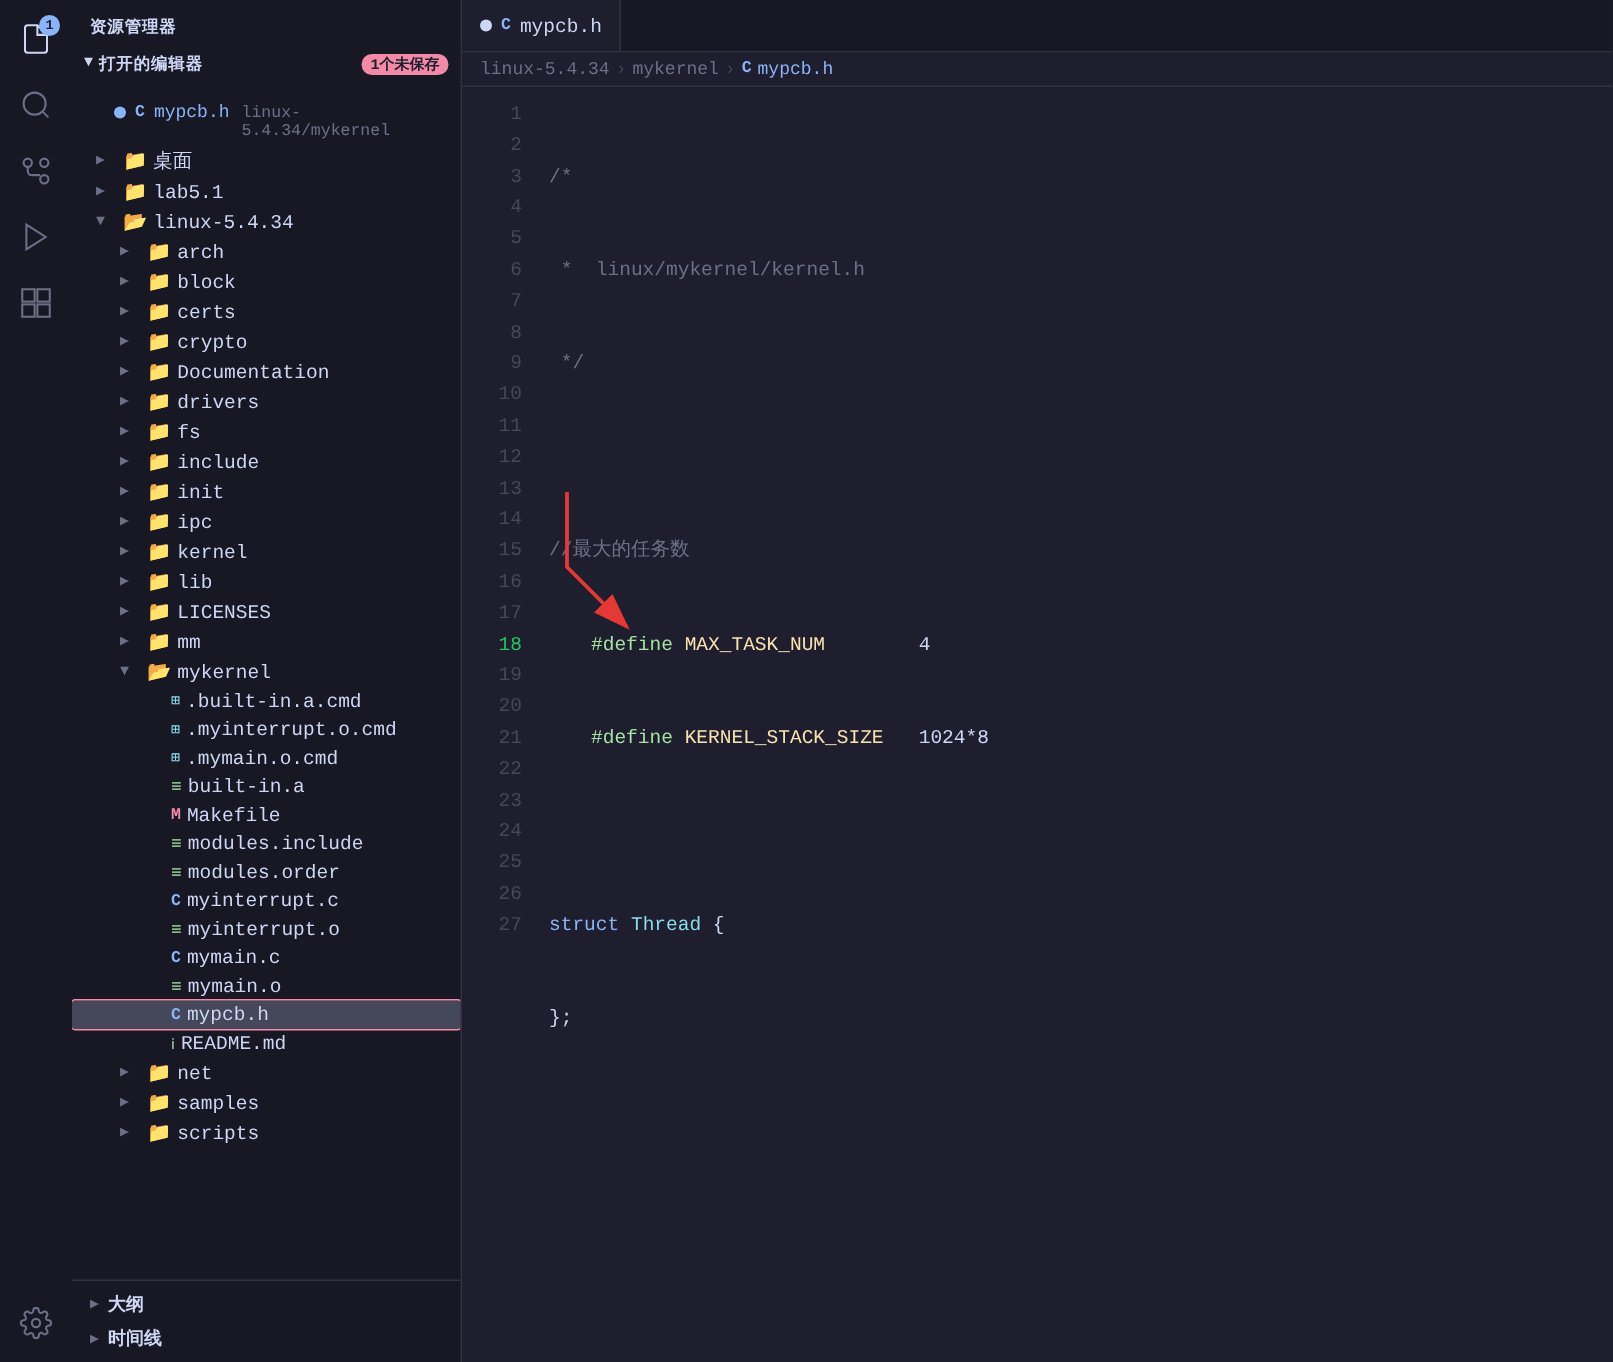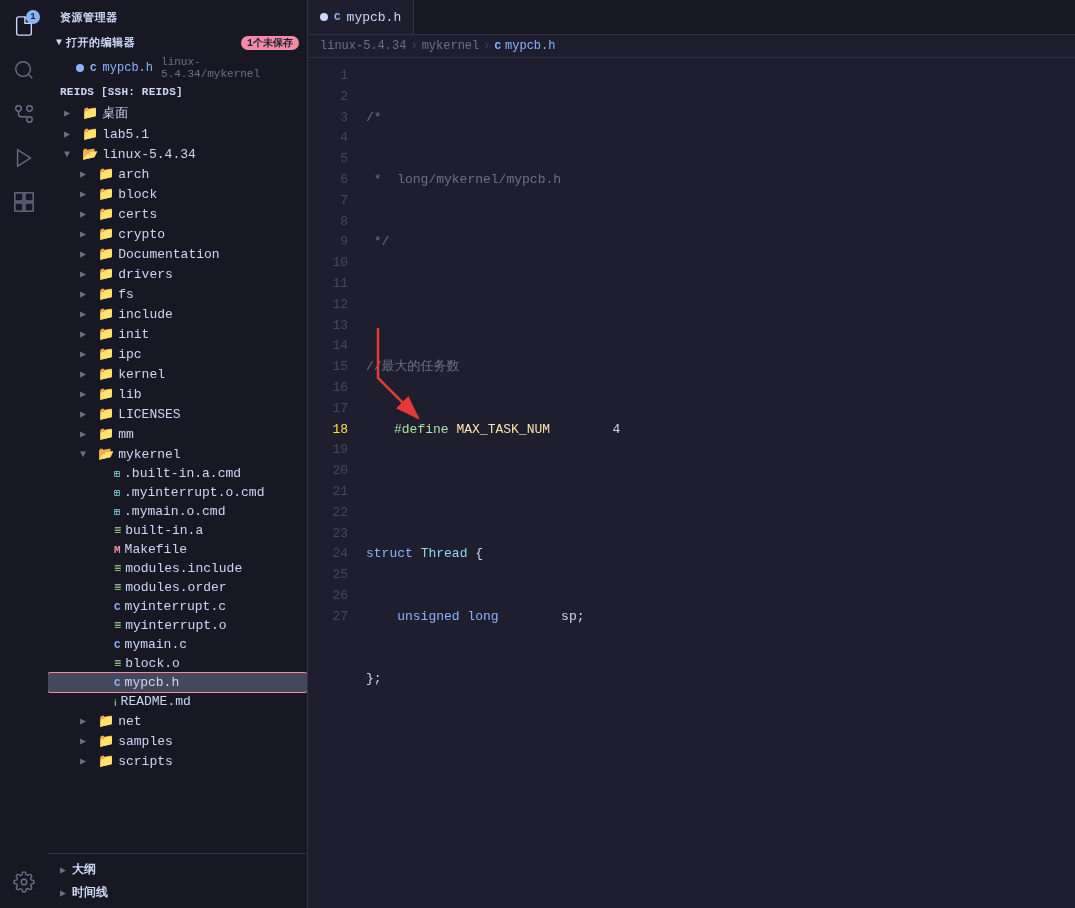--- a/index.html
+++ b/index.html
@@ -123,20 +123,21 @@
       width: 8px;
       height: 8px;
       border-radius: 50%;
       background: #89b4fa;
       flex-shrink: 0;
     }
     .open-editor-path {
       color: #6c7086;
       font-size: 11px;
       margin-left: 2px;
+      margin-top: 14px;
     }
 
     .reids-header {
       padding: 4px 8px 4px 12px;
       font-size: 12px;
       font-weight: bold;
       color: #cdd6f4;
       background: #181825;
       letter-spacing: 0.02em;
       text-transform: uppercase;
@@ -294,21 +295,21 @@
       font-size: 13px;
       line-height: 1.6;
       flex-shrink: 0;
       user-select: none;
       position: relative;
     }
     .line-numbers .ln {
       display: block;
     }
     .line-numbers .ln.active {
-      color: #fde047;
+      color: #22c55e;
     }
     .code-content {
       flex: 1;
       padding: 8px 0 8px 8px;
       line-height: 1.6;
       overflow: auto;
       white-space: pre;
       font-size: 13px;
       color: #cdd6f4;
       position: relative;
@@ -388,21 +389,20 @@
     <span class="open-editors-label">打开的编辑器</span>
     <span class="unsaved-badge">1个未保存</span>
   </div>
   <div class="open-editor-item">
     <span class="dot"></span>
     <span class="icon-c">C</span>
     <span>mypcb.h</span>
     <span class="open-editor-path">linux-5.4.34/mykernel</span>
   </div>
 
-  <div class="reids-header">REIDS [SSH: REIDS]</div>
 
   <div class="sidebar-scroll">
 
     <div class="tree-item" style="padding-left: 16px;">
       <span class="chevron">▶</span>
       <span>📁</span>
       <span class="label">桌面</span>
     </div>
 
     <div class="tree-item" style="padding-left: 16px;">
@@ -563,21 +563,21 @@
 
     <div class="tree-item" style="padding-left: 48px;">
       <span class="chevron" style="visibility:hidden;">▶</span>
       <span class="icon-c">C</span>
       <span class="label">mymain.c</span>
     </div>
 
     <div class="tree-item" style="padding-left: 48px;">
       <span class="chevron" style="visibility:hidden;">▶</span>
       <span class="icon-eq">≡</span>
-      <span class="label">block.o</span>
+      <span class="label">mymain.o</span>
     </div>
 
     <div class="tree-item selected selected-file-box" style="padding-left: 48px;">
       <span class="chevron" style="visibility:hidden;">▶</span>
       <span class="icon-c">C</span>
       <span class="label">mypcb.h</span>
     </div>
 
     <div class="tree-item" style="padding-left: 48px;">
       <span class="chevron" style="visibility:hidden;">▶</span>
@@ -664,28 +664,28 @@
       <span class="ln">22</span>
       <span class="ln">23</span>
       <span class="ln">24</span>
       <span class="ln">25</span>
       <span class="ln">26</span>
       <span class="ln">27</span>
     </div>
 
     <div class="code-content">
       <div><span class="c-comment">/*</span></div>
-      <div><span class="c-comment"> *  long/mykernel/mypcb.h</span></div>
+      <div><span class="c-comment"> *  linux/mykernel/kernel.h</span></div>
       <div><span class="c-comment"> */</span></div>
       <div>&nbsp;</div>
       <div><span class="c-comment">//最大的任务数</span></div>
       <div><span class="c-green">#define</span> <span class="c-yellow">MAX_TASK_NUM</span>        4</div>
+      <div><span class="c-green">#define</span> <span class="c-yellow">KERNEL_STACK_SIZE</span>   1024*8</div>
       <div>&nbsp;</div>
       <div><span class="c-blue">struct</span> <span class="c-teal">Thread</span> {</div>
-      <div>    <span class="c-blue">unsigned</span> <span class="c-blue">long</span>        sp;</div>
       <div>};</div>
       
       
       
       
       
       
       
       
       

